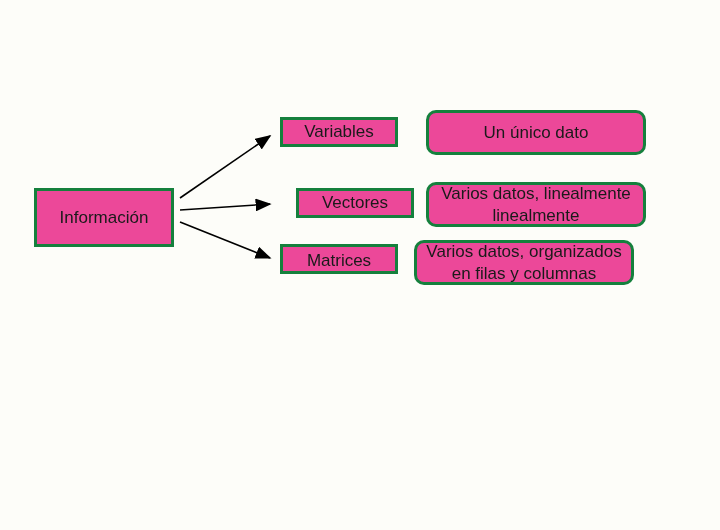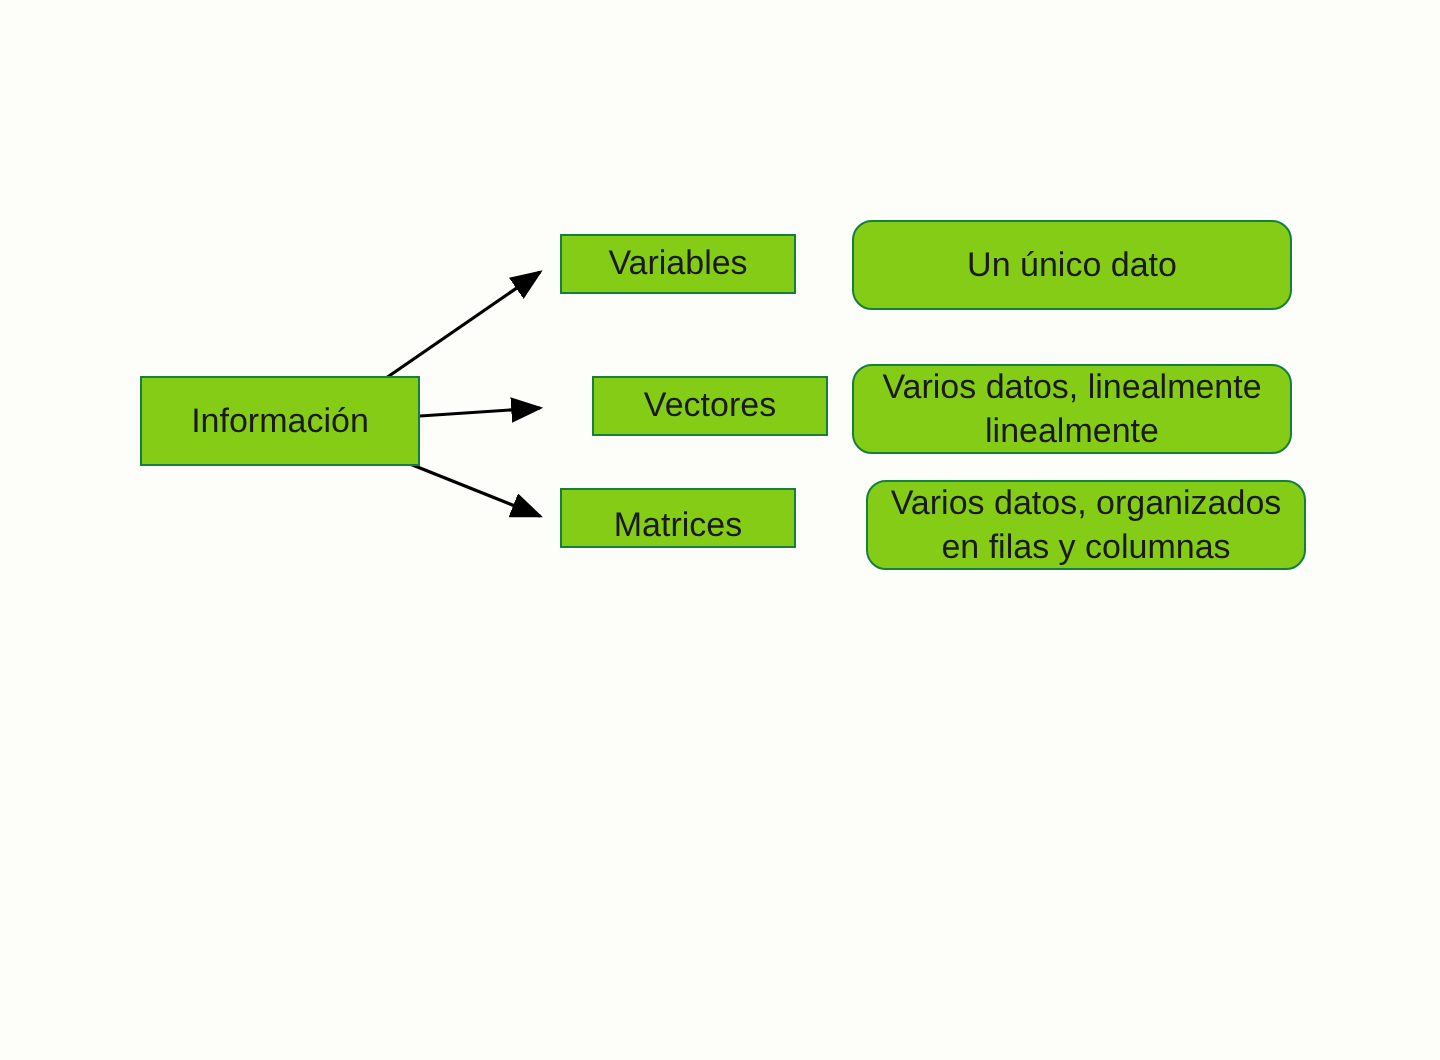--- a/index.html
+++ b/index.html
@@ -6,41 +6,41 @@
     body {
       width: 720px;
       height: 530px;
       background: #fdfdf9;
       font-family: Arial, Helvetica, sans-serif;
       position: relative;
       overflow: hidden;
     }
     .box {
       position: absolute;
-      background: #84cc16;
-      border: 1px solid #15803d;
+      background: #ec4899;
+      border: 3px solid #15803d;
       display: flex;
       align-items: center;
       justify-content: center;
       text-align: center;
       font-size: 17px;
       color: #1a1a1a;
       line-height: 1.25;
     }
     .rounded { border-radius: 10px; text-align: center; }
     .sharp { border-radius: 0; }
-    .root-box { width: 140px; height: 45px; left: 34px; top: 188px; margin-left: 36px; }
+    .root-box { width: 140px; height: 59px; left: 34px; top: 188px; }
     .type-box { width: 118px; height: 30px; }
     .desc-box { width: 220px; height: 45px; padding: 0 6px; }
     .t1 { left: 280px; top: 117px; }
     .t2 { left: 296px; top: 188px; }
     .t3 { left: 280px; top: 244px; align-items: flex-end; }
     .d1 { left: 426px; top: 110px; }
     .d2 { left: 426px; top: 182px; }
-    .d3 { left: 433px; top: 240px; }
+    .d3 { left: 414px; top: 240px; }
     svg.arrows {
       position: absolute;
       left: 0; top: 0;
       width: 720px; height: 530px;
       pointer-events: none;
     }
   </style>
 </head>
 <body>
 

